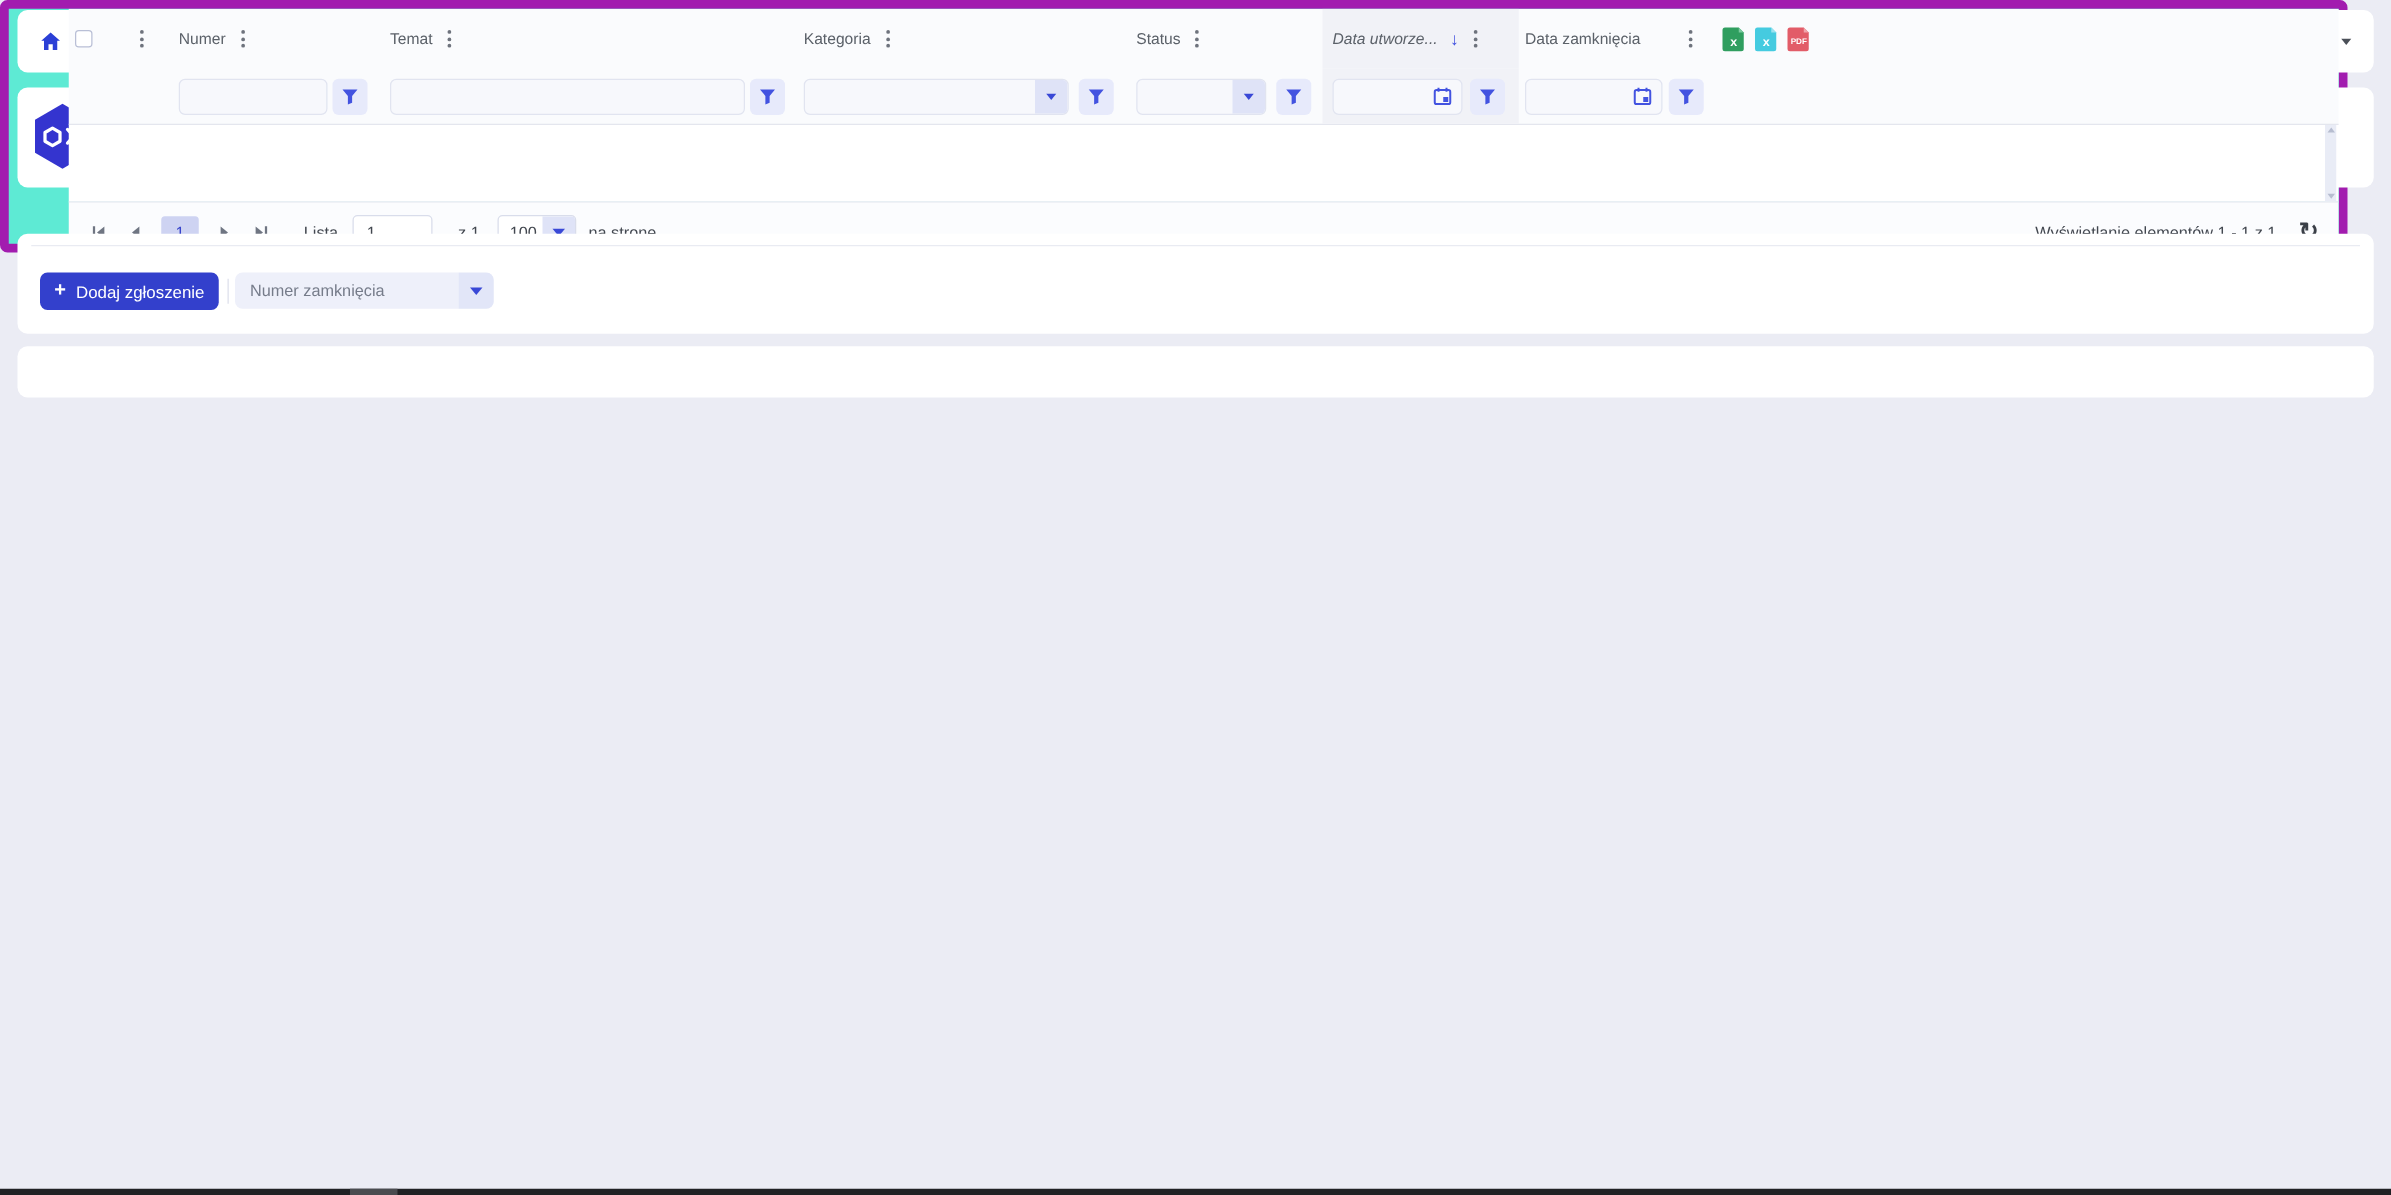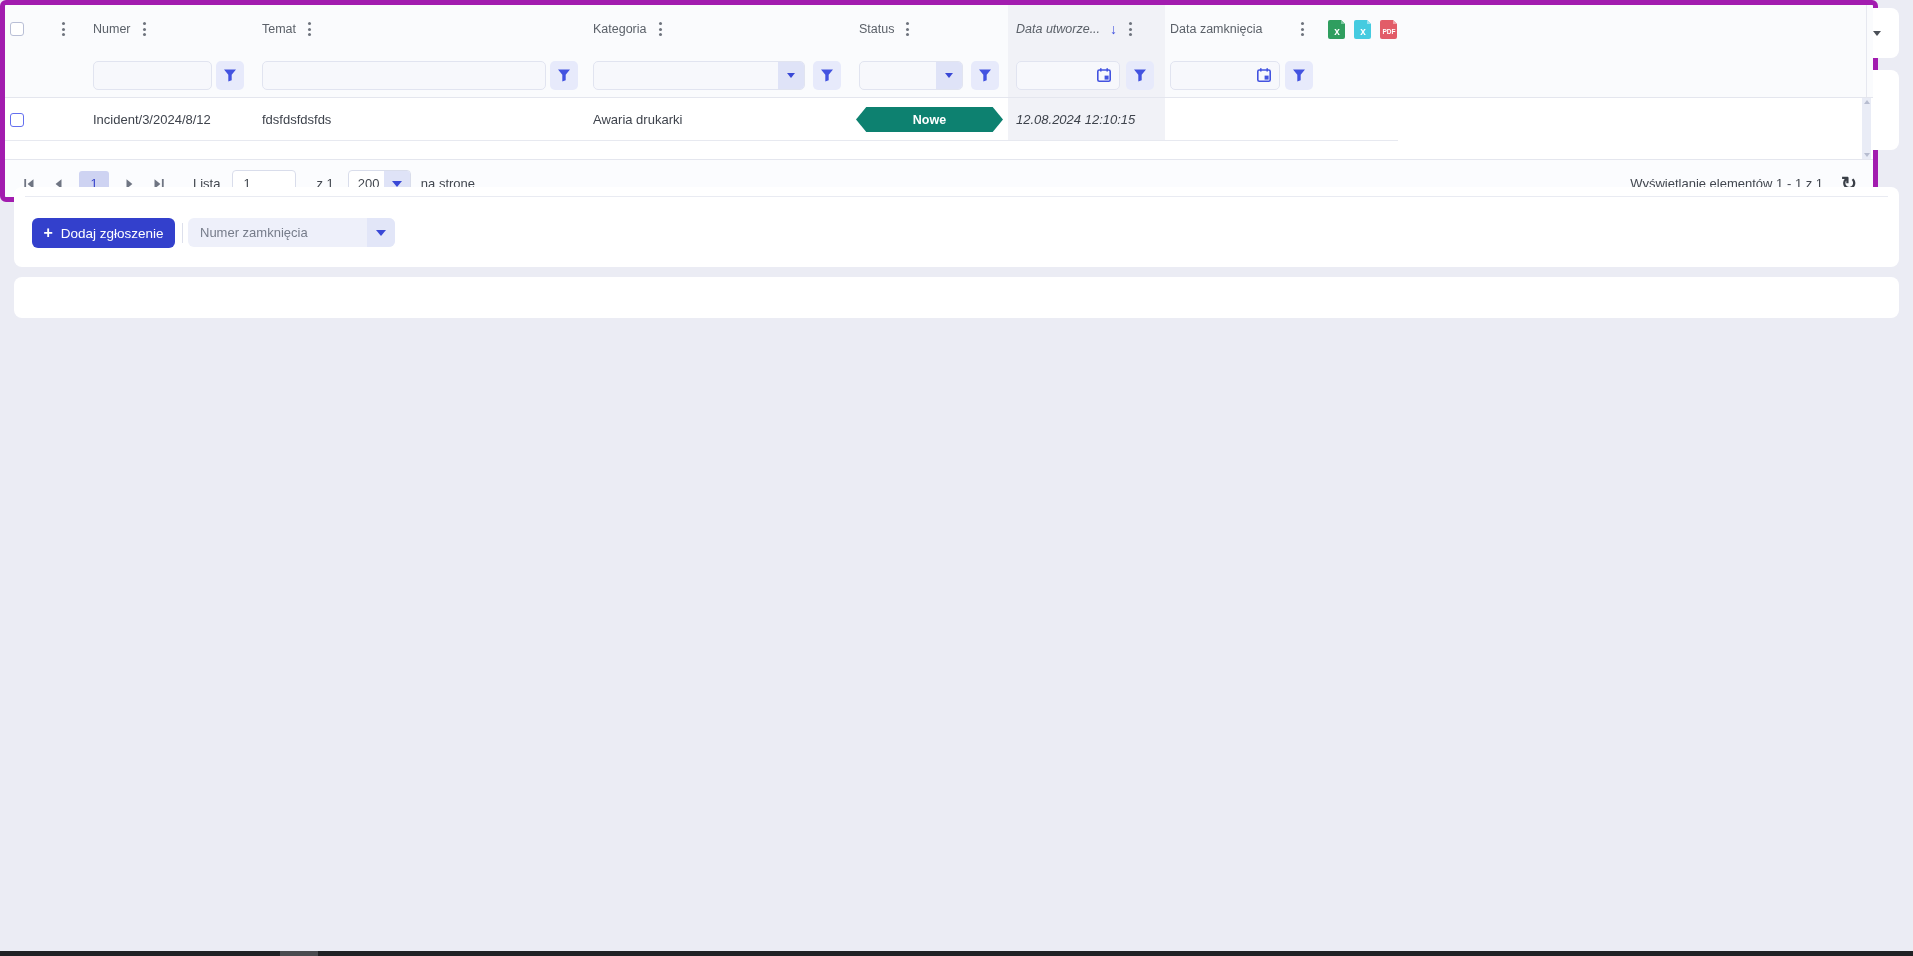--- a/index.html
+++ b/index.html
@@ -37,21 +37,21 @@
   .tb-vsep { position:absolute; left:168px; top:36px; width:1px; height:20px; background:#dde0ec; }
   #num-combo { position:absolute; left:174px; top:31px; width:207px; height:29px; background:#eef0fa; border-radius:6px; display:flex; align-items:center; cursor:pointer; overflow:hidden; }
   #num-combo .combo-text { flex:1; padding-left:12px; color:#767c8a; }
   .combo-caretbox { width:28px; align-self:stretch; background:#e2e6f8; display:flex; align-items:center; justify-content:center; }
   .caret-ind { width:0; height:0; border-left:5px solid transparent; border-right:5px solid transparent; border-top:6px solid #3948d6; }
 
   
   #emptybar { left:14px; top:277px; width:1885px; height:41px; }
 
   
-  #gridcard { left:16px; top:326px; width:1878px; height:202px; border:5px solid #a21caf; border-radius:6px; background:#5eead4; overflow:hidden; }
+  #gridcard { left:16px; top:326px; width:1878px; height:202px; border:7px solid #a21caf; border-radius:6px; background:#5eead4; overflow:hidden;padding-left:48px; }
   .grow { display:grid; grid-template-columns:44px 28px 174px 332px 268px 157px 157px 158px 1fr; align-items:center; }
   #ghead { background:#fafbfd; border-bottom:1px solid #e4e6ee; position:relative; }
   .title-row { height:48px; }
   .filter-row { height:44px; }
   .hcell { display:flex; align-items:center; gap:10px; height:100%; }
   .hlabel { color:#5b6169; font-size:12.5px; white-space:nowrap; }
   .sorted-bg { background:#f1f2f7;font-style:italic; }
   .kebab { display:flex; flex-direction:column; gap:2.5px; cursor:pointer; padding:2px; }
   .kebab i { width:3px; height:3px; border-radius:50%; background:#6e737d; display:block; }
   .sort-arrow { color:#4353e0; font-size:14px; font-weight:bold; }
@@ -350,36 +350,20 @@
           <svg width="14" height="13" viewBox="0 0 14 13">
               <path d="M1 .5h12L8.7 5.8v5.4L5.3 12.5V5.8z" fill="#4353e0"></path>
             </svg>
         </button>
       </div>
       <div class="hcell"></div>
     </div>
   </div>
 
   <div id="gbody">
-    <div class="grow data-row">
-      <div class="hcell" style="padding-left:5px;">
-          <span class="cb row-cb"></span>
-        </div>
-      <div class="hcell"></div>
-      <div class="dcell" style="padding-left:16px;">Incident/3/2024/8/12</div>
-      <div class="dcell" style="padding-left:11px;">fdsfdsfdsfds</div>
-      <div class="dcell" style="padding-left:10px;">Awaria drukarki</div>
-      <div class="hcell" style="height:auto;">
-        <span class="badge">Nowe</span>
-      </div>
-      <div class="dcell sorted-bg" style="padding-left:8px; height:100%; display:flex; align-items:center;">12.08.2024 12:10:15</div>
-      <div class="dcell" style="padding-left:5px;"></div>
-      <div></div>
-      <div class="row-border"></div>
-    </div>
     <div id="vscroll">
       <span class="sb-ar sb-up"></span>
       <span class="sb-ar sb-dn"></span>
     </div>
   </div>
 
   <div id="pager">
     <div class="pg-nav">
       <button class="pg-btn">
         <svg width="12" height="12" viewBox="0 0 12 12">
@@ -402,21 +386,21 @@
         <svg width="12" height="12" viewBox="0 0 12 12">
             <path d="M9.8 1v10" stroke="#6f7582" stroke-width="1.8"></path>
             <path d="M1.5 1.2 7.4 6l-5.9 4.8z" fill="#6f7582"></path>
           </svg>
       </button>
     </div>
     <span class="pg-label" style="margin-left:26px;">Lista</span>
     <input id="page-input" style="margin-left: 12px;" value="1">
     <span class="pg-label" style="margin-left:20px;">z 1</span>
     <div id="pagesize" style="margin-left:14px;">
-      <span class="ps-text">200</span>
+      <span class="ps-text">100</span>
       <span class="combo-caretbox">
           <span class="caret-ind"></span>
         </span>
     </div>
     <span class="pg-label" style="margin-left:10px;">na stronę</span>
     <div class="pg-right">
       <span class="pg-label">Wyświetlanie elementów 1 - 1 z 1</span>
       <span class="refresh">↻</span>
     </div>
   </div>

